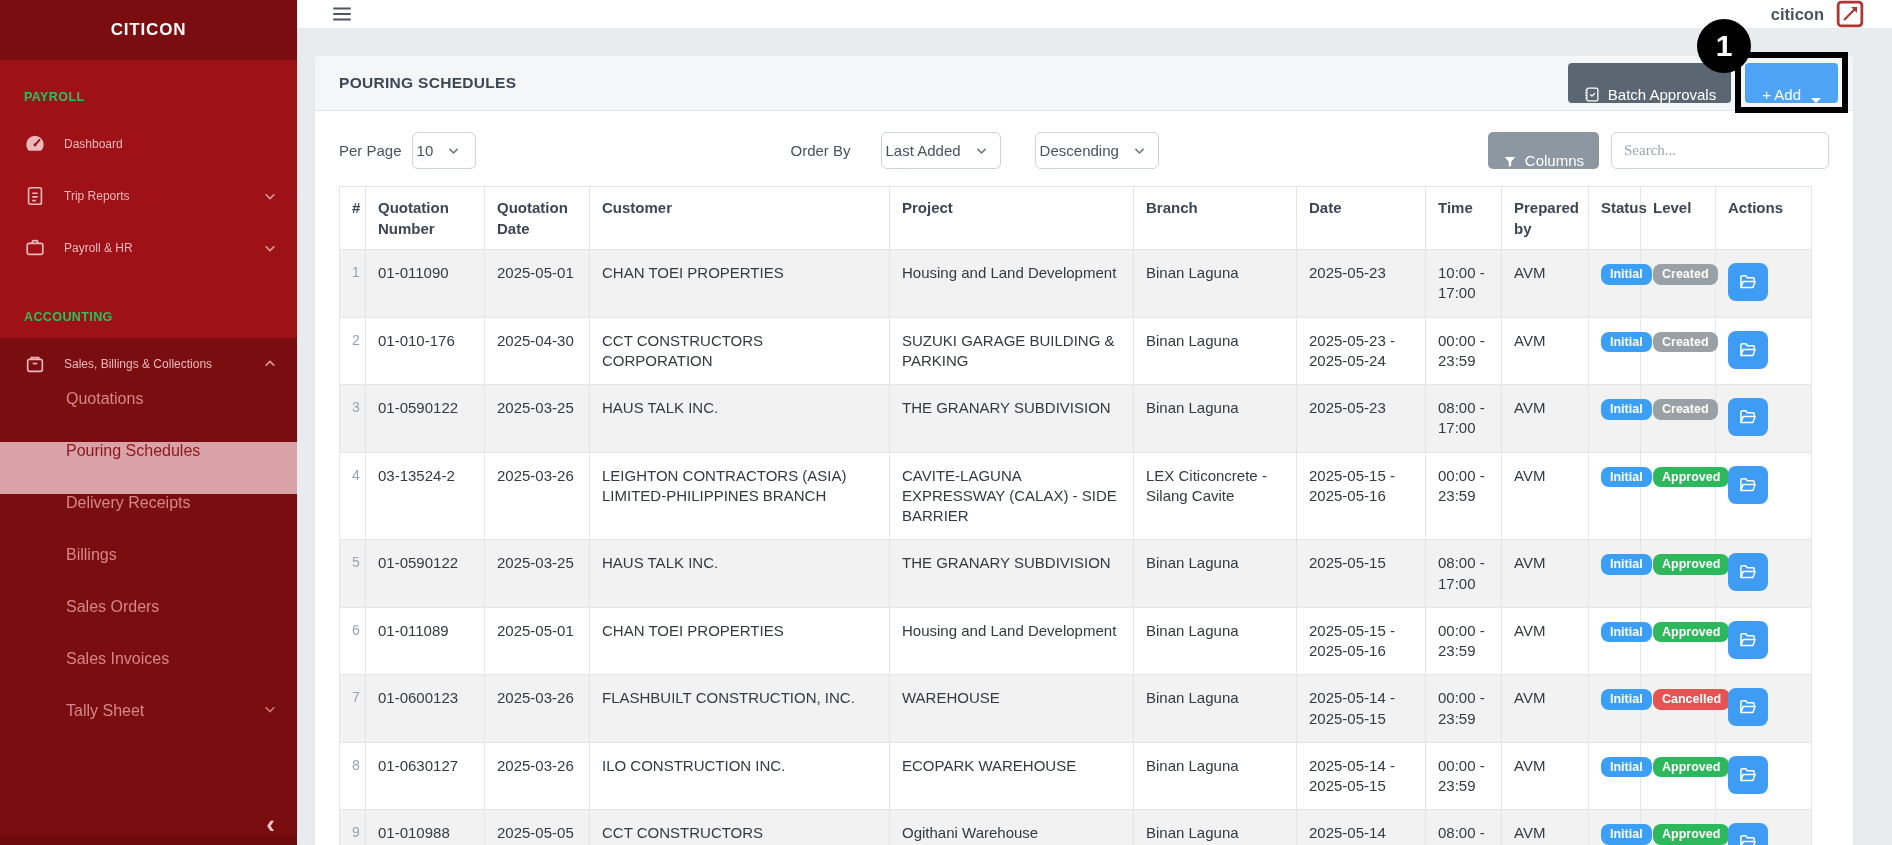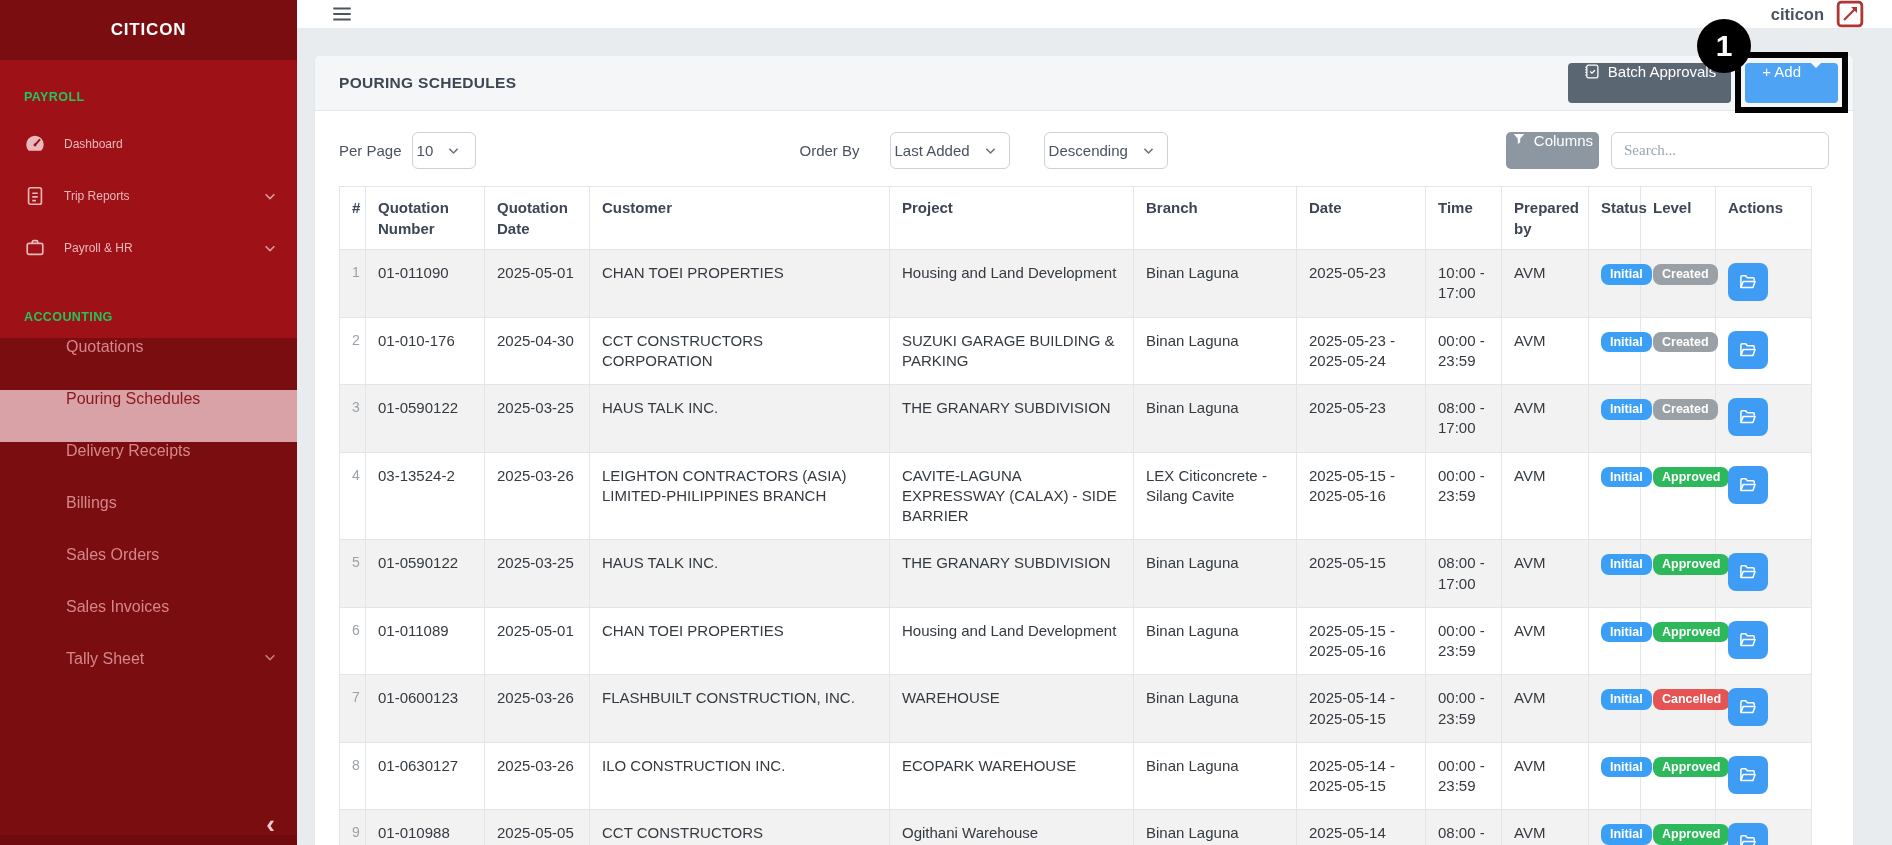--- a/index.html
+++ b/index.html
@@ -30,39 +30,39 @@
   .hamburger { width: 24px; height: 24px; color: #4d5560; cursor: pointer; background: none; border: none; display: inline-flex; }
   .topbar-right { margin-left: auto; display: flex; align-items: center; gap: 12px; }
   .brand-name { font-weight: 700; font-size: 16.5px; color: #4a5260; }
   .brand-logo { width: 28px; height: 28px; display: inline-flex; cursor: pointer; background: none; border: none; }
 
   .content { flex: 1; padding: 28px 39px 0 18px; background: #e9ecef; }
   .card { background: #ffffff; border-radius: 5px 5px 0 0; box-shadow: 0 1px 2px rgba(0,0,0,.08); height: 100%; }
   .card-header { height: 55px; background: #f5f6f7; border-bottom: 1px solid #e4e7ea; border-radius: 5px 5px 0 0; display: flex; align-items: center; padding: 0 15px 0 24px; }
   .card-title { font-size: 15.5px; font-weight: 700; color: #3d4654; letter-spacing: .3px; }
   .header-actions { margin-left: auto; display: flex; align-items: center; gap: 14px; }
-  .btn { border: none; cursor: pointer; font-family: inherit; display: inline-flex; align-items: flex-start; gap: 8px; font-size: 15px; color: #fff; border-radius: 4px; height: 40px; }
+  .btn { border: none; cursor: pointer; font-family: inherit; display: inline-flex; align-items: flex-end; gap: 8px; font-size: 15px; color: #fff; border-radius: 4px; height: 40px; }
   .btn-batch { background: #5b6673; padding: 0 15px; }
   .btn-add { background: #4ea3f4; padding: 0 17px; position: relative; z-index: 3; }
   .caret-down { width: 0; height: 0; border-left: 5px solid transparent; border-right: 5px solid transparent; border-top: 5px solid #fff; margin-left: 2px; }
 
   
   .add-annot-wrap { position: relative; display: inline-flex; }
   .annot-rect { position: absolute; left: -10px; right: -10px; top: -11px; bottom: -10px; border: 6px solid #000; pointer-events: none; z-index: 4; }
   .annot-circle { position: absolute; left: -48px; top: -44px; width: 54px; height: 54px; background: #000; border-radius: 50%; color: #fff; font-size: 30px; font-weight: 700; display: flex; align-items: center; justify-content: center; z-index: 5; pointer-events: none; }
 
   
   .filter-row { display: flex; align-items: center; padding: 21px 24px 16px; }
   .f-label { font-size: 15px; color: #4a5260; margin-right: 10px; }
   .select { height: 37px; background: #fff; border: 1px solid #cbd2d9; border-radius: 6px; display: inline-flex; align-items: center; gap: 14px; padding: 0 12px 0 4px; font-size: 15px; color: #4a5260; cursor: pointer; }
   .select .sel-chev { width: 13px; height: 13px; color: #6b7480; display: inline-flex; }
   .fp-center { display: flex; align-items: center; margin-left: auto; }
   .fp-center .select { margin-right: 14px; margin-left: 20px; }
   .fp-right { display: flex; align-items: center; margin-left: auto; gap: 12px; }
-  .btn-columns { background: #8d97a2; height: 37px; border-radius: 5px; padding: 0 6px; font-size: 15px; }
+  .btn-columns { background: #8d97a2; height: 37px; border-radius: 5px; padding: 0 15px; font-size: 15px; }
   .search-input { height: 37px; width: 218px; border: 1px solid #cbd2d9; border-radius: 6px; padding: 0 12px; font-size: 15px; color: #4a5260; font-family: Liberation Serif, serif; outline: none; }
   .search-input::placeholder { color: #9aa5b1; }
 
   
   .table-wrap { padding: 1px 24px 0; }
   table { border-collapse: collapse; table-layout: fixed; width: 1472px; }
   th, td { border: 1px solid #e3e6e9; text-align: left; vertical-align: top; font-size: 15px; }
   th { font-weight: 700; color: #3d4654; padding: 10px 12px; line-height: 1.4; background: #fff; }
   td { color: #343a40; padding: 13px 12px; line-height: 1.35; height: 59px; }
   tbody tr:nth-child(odd) { background: #f2f2f2; }
@@ -122,20 +122,35 @@
       <span class="chev">
         <svg viewBox="0 0 16 16" width="14" height="14" fill="none" stroke="currentColor" stroke-width="1.8">
             <path d="M3 6l5 5 5-5"></path>
           </svg>
       </span>
     </div>
 
     <div class="section-label sl-accounting">ACCOUNTING</div>
 
     <div class="side-group">
+      <div class="side-item">
+        <span class="icon">
+          <svg viewBox="0 0 24 24" width="22" height="22" fill="none" stroke="currentColor" stroke-width="1.8">
+              <rect x="4" y="7" width="16" height="13" rx="2"></rect>
+              <path d="M8 7V5h8v2"></path>
+              <path d="M9.5 11.5h5"></path>
+            </svg>
+        </span>
+        <span>Sales, Billings &amp; Collections</span>
+        <span class="chev">
+          <svg viewBox="0 0 16 16" width="14" height="14" fill="none" stroke="currentColor" stroke-width="1.8">
+              <path d="M3 10l5-5 5 5"></path>
+            </svg>
+        </span>
+      </div>
 
       <div>
 
           <div class="sub-item">
             <span>Quotations</span>
 
           </div>
 
           <div class="sub-item active">
             <span>Pouring Schedules</span>

